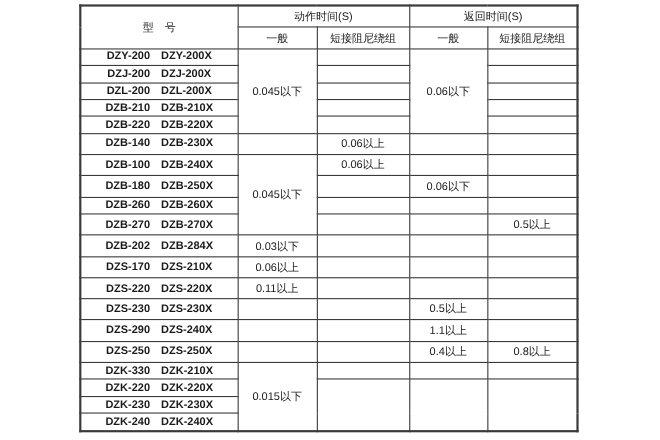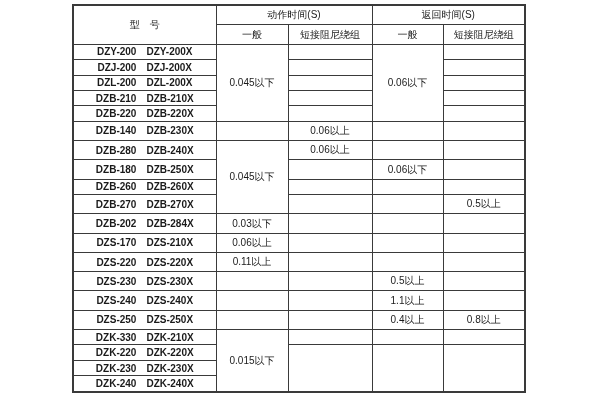--- a/index.html
+++ b/index.html
@@ -102,21 +102,21 @@
 
     <tr>
       <td class="model-cell"><span>DZB-140</span><span class="model-gap"></span><span>DZB-230X</span></td>
       <td></td>
       <td>0.06以上</td>
       <td></td>
       <td></td>
     </tr>
 
     <tr>
-      <td class="model-cell"><span>DZB-280</span><span class="model-gap"></span><span>DZB-240X</span></td>
+      <td class="model-cell"><span>DZB-100</span><span class="model-gap"></span><span>DZB-240X</span></td>
       <td rowspan="4">0.045以下</td>
       <td>0.06以上</td>
       <td></td>
       <td></td>
     </tr>
 
     <tr>
       <td class="model-cell"><span>DZB-180</span><span class="model-gap"></span><span>DZB-250X</span></td>
       <td></td>
       <td>0.06以下</td>
@@ -163,21 +163,21 @@
 
     <tr>
       <td class="model-cell"><span>DZS-230</span><span class="model-gap"></span><span>DZS-230X</span></td>
       <td></td>
       <td></td>
       <td>0.5以上</td>
       <td></td>
     </tr>
 
     <tr>
-      <td class="model-cell"><span>DZS-240</span><span class="model-gap"></span><span>DZS-240X</span></td>
+      <td class="model-cell"><span>DZS-290</span><span class="model-gap"></span><span>DZS-240X</span></td>
       <td></td>
       <td></td>
       <td>1.1以上</td>
       <td></td>
     </tr>
 
     <tr>
       <td class="model-cell"><span>DZS-250</span><span class="model-gap"></span><span>DZS-250X</span></td>
       <td></td>
       <td></td>

